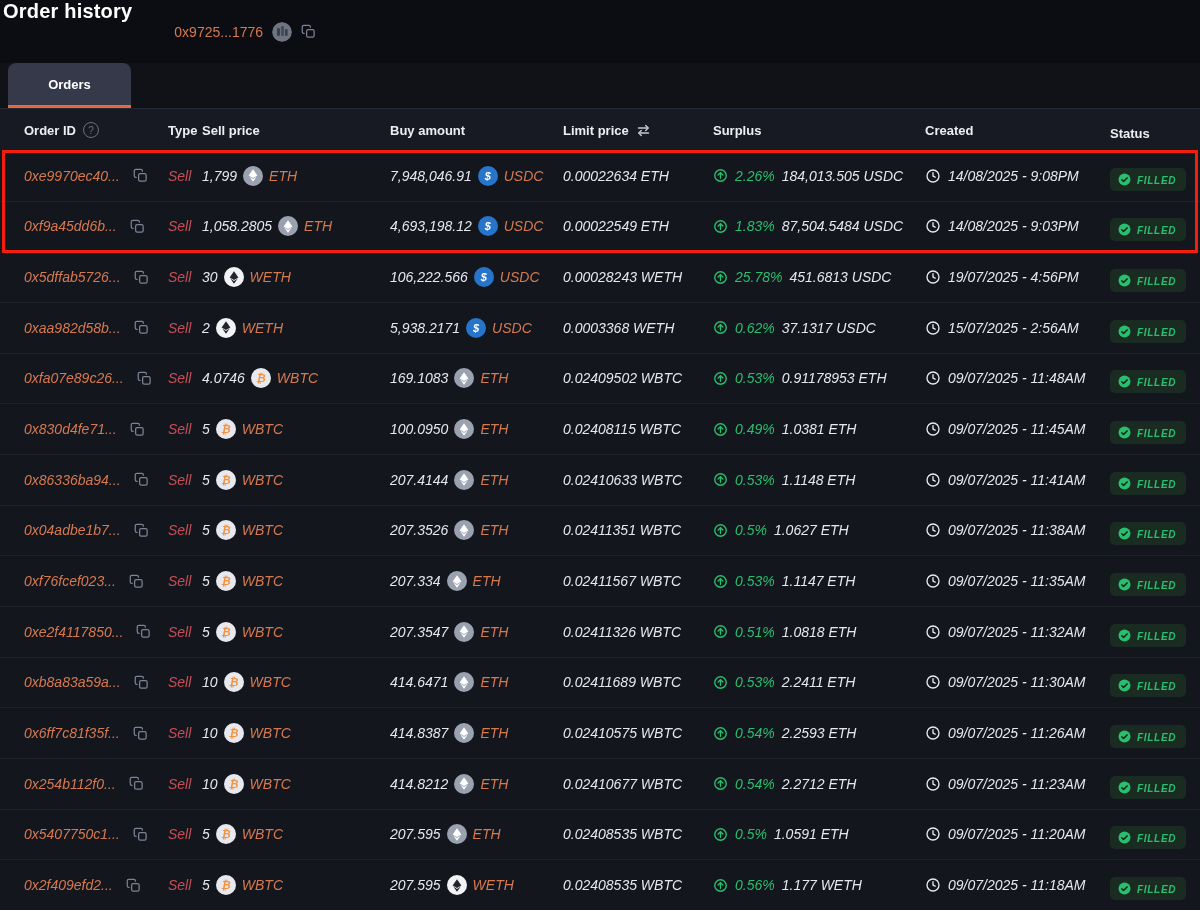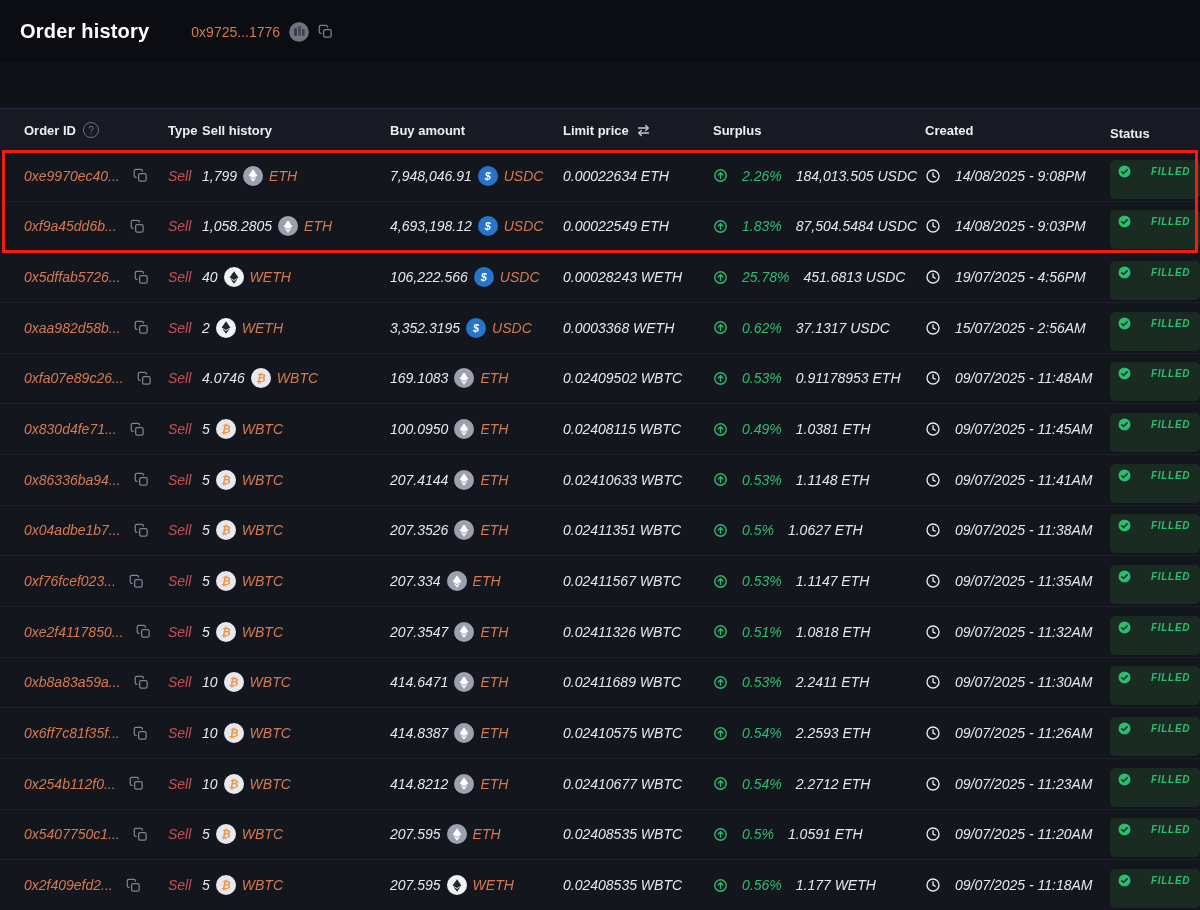--- a/index.html
+++ b/index.html
@@ -1,20 +1,20 @@
 <!DOCTYPE html>
 <html style="--bg: #0c0d12; --text: #e9eaee; --accent-orange: #d6794f; --tab-underline: #e56a42; --sell-red: #c94e57; --green: #2abf6e; --highlight-red: #f51d0d;"><head>
 <meta charset="utf-8">
 <style>
   html,body{margin:0;padding:0;background:var(--bg,#0c0d12);}
   body{width:1200px;height:910px;overflow:hidden;font-family:"Liberation Sans","DejaVu Sans",sans-serif;color:var(--text,#e9eaee);}
   .page{width:1200px;height:910px;position:relative;}
 
   
-  .page-header{height:63px;display:flex;align-items:center;padding-left:20px;box-sizing:border-box;}
+  .page-header{height:63px;display:flex;padding-left:3px;box-sizing:border-box;}
   .page-title{font-size:20px;font-weight:800;color:#fff;margin:0;letter-spacing:.2px;}
   .addr-group{display:flex;align-items:center;margin-left:42px;gap:9px;}
   .addr{color:var(--accent-orange);font-size:14px;text-decoration:none;cursor:pointer;}
   .avatar{width:20px;height:20px;border-radius:50%;overflow:hidden;display:inline-block;}
   .icon-btn{background:none;border:none;padding:0;color:#7d8294;cursor:pointer;display:inline-flex;align-items:center;}
 
   
   .panel{position:absolute;top:63px;left:0;right:0;bottom:0;background:#14161e;}
   .tabbar{height:45px;background:#101218;border-bottom:1px solid #262937;display:flex;align-items:stretch;justify-content:space-between;}
   .tab{margin-left:8px;width:123px;display:flex;align-items:center;justify-content:center;background:#363949;color:#fff;font-size:13px;font-weight:700;border-bottom:3px solid var(--tab-underline);border-radius:8px 8px 0 0;box-sizing:border-box;cursor:pointer;}
@@ -35,23 +35,23 @@
 
   .tbody{position:relative;font-style:italic;--row-h:50.66px;}
   .row{height:var(--row-h);border-bottom:1px solid #1f2129;font-size:14px;background:#14161e;cursor:pointer;}
   .cell{display:flex;align-items:center;gap:6px;white-space:nowrap;}
   .oid{color:var(--accent-orange);text-decoration:none;cursor:pointer;}
   .c-id .copy{margin-left:7px;}
   .sell-type{color:var(--sell-red);}
   .num{color:#e7e8ec;}
   .sym{color:var(--accent-orange);}
   .pct{color:var(--green);}
-  .c-surplus,.c-created{gap:14px;align-items:center;}
+  .c-surplus,.c-created{gap:7px;align-items:center;}
   .c-status{display:flex;justify-content:flex-start;margin-top:7px;}
-  .badge{display:inline-flex;align-items:center;gap:20px;background:#1a2b22;color:var(--green);font-size:10px;font-weight:700;letter-spacing:.7px;padding:5px 10px 21px 8px;border-radius:5px;}
+  .badge{display:inline-flex;align-items:flex-end;gap:6px;background:#1a2b22;color:var(--green);font-size:10px;font-weight:700;letter-spacing:.7px;padding:5px 10px 5px 8px;border-radius:5px;}
 
   .tok{width:20px;height:20px;border-radius:50%;display:inline-flex;align-items:center;justify-content:center;font-size:11px;font-weight:700;flex:0 0 20px;}
 
   .highlight-box{position:absolute;top:-1px;left:2px;right:2px;height:calc(var(--row-h)*2 + 2px);border:3px solid var(--highlight-red);pointer-events:none;z-index:5;box-sizing:border-box;}
 </style>
 </head>
 <body>
 
 <div class="page">
 
@@ -71,29 +71,30 @@
         <svg width="15" height="15" viewBox="0 0 24 24" fill="none" stroke="currentColor" stroke-width="2" stroke-linecap="round" stroke-linejoin="round">
             <rect x="9" y="9" width="12" height="12" rx="2.5"></rect>
             <path d="M5 15H4.5A2.5 2.5 0 0 1 2 12.5v-8A2.5 2.5 0 0 1 4.5 2h8A2.5 2.5 0 0 1 15 4.5V5"></path>
           </svg>
       </button>
     </div>
   </header>
 
   <section class="panel">
     <div class="tabbar">
+      <div class="tab">Orders</div>
     </div>
 
     <div class="thead grid">
       <div class="col c-id">
           <span>Order ID</span>
           <span class="qmark">?</span>
         </div>
       <div class="col c-type">Type</div>
-      <div class="col c-sell">Sell history</div>
+      <div class="col c-sell">Sell price</div>
       <div class="col c-buy">Buy amount</div>
       <div class="col c-limit">
           <span>Limit price</span>
         <span class="swap">
             <svg width="15" height="13" viewBox="0 0 24 20" fill="none" stroke="#c6c9d2" stroke-width="2.2" stroke-linecap="round" stroke-linejoin="round">
               <path d="M4 6h15"></path>
               <path d="M15.5 2 19.5 6l-4 4"></path>
               <path d="M20 14H5"></path>
               <path d="M8.5 10l-4 4 4 4"></path>
             </svg>
@@ -239,21 +240,21 @@
               <svg width="15" height="15" viewBox="0 0 24 24" fill="none" stroke="currentColor" stroke-width="2" stroke-linecap="round" stroke-linejoin="round">
                 <rect x="9" y="9" width="12" height="12" rx="2.5"></rect>
                 <path d="M5 15H4.5A2.5 2.5 0 0 1 2 12.5v-8A2.5 2.5 0 0 1 4.5 2h8A2.5 2.5 0 0 1 15 4.5V5"></path>
               </svg>
             </span>
           </div>
           <div class="cell c-type">
             <span class="sell-type">Sell</span>
           </div>
           <div class="cell c-sell">
-            <span class="num">40</span>
+            <span class="num">30</span>
             <span class="tok" style="background:#f2f3f7;color:#23242b">
               <svg width="10" height="13" viewBox="0 0 24 30" fill="currentColor">
                 <path d="M12 0 22.5 15 12 21 1.5 15Z"></path>
                 <path d="M12 23.5 21 17.5 12 30 3 17.5Z"></path>
               </svg>
             </span>
             <span class="sym">WETH</span>
           </div>
           <div class="cell c-buy">
             <span class="num">106,222.566</span>
@@ -312,21 +313,21 @@
             <span class="num">2</span>
             <span class="tok" style="background:#f2f3f7;color:#23242b">
               <svg width="10" height="13" viewBox="0 0 24 30" fill="currentColor">
                 <path d="M12 0 22.5 15 12 21 1.5 15Z"></path>
                 <path d="M12 23.5 21 17.5 12 30 3 17.5Z"></path>
               </svg>
             </span>
             <span class="sym">WETH</span>
           </div>
           <div class="cell c-buy">
-            <span class="num">3,352.3195</span>
+            <span class="num">5,938.2171</span>
             <span class="tok" style="background:#2775ca;color:#ffffff">$</span>
             <span class="sym">USDC</span>
           </div>
           <div class="cell c-limit">
             <span class="num">0.0003368 WETH</span>
           </div>
           <div class="cell c-surplus">
             <span style="display:inline-flex">
               <svg width="15" height="15" viewBox="0 0 24 24" fill="none" stroke="var(--green)" stroke-width="2.2" stroke-linecap="round" stroke-linejoin="round">
                 <circle cx="12" cy="12" r="9.2"></circle>

